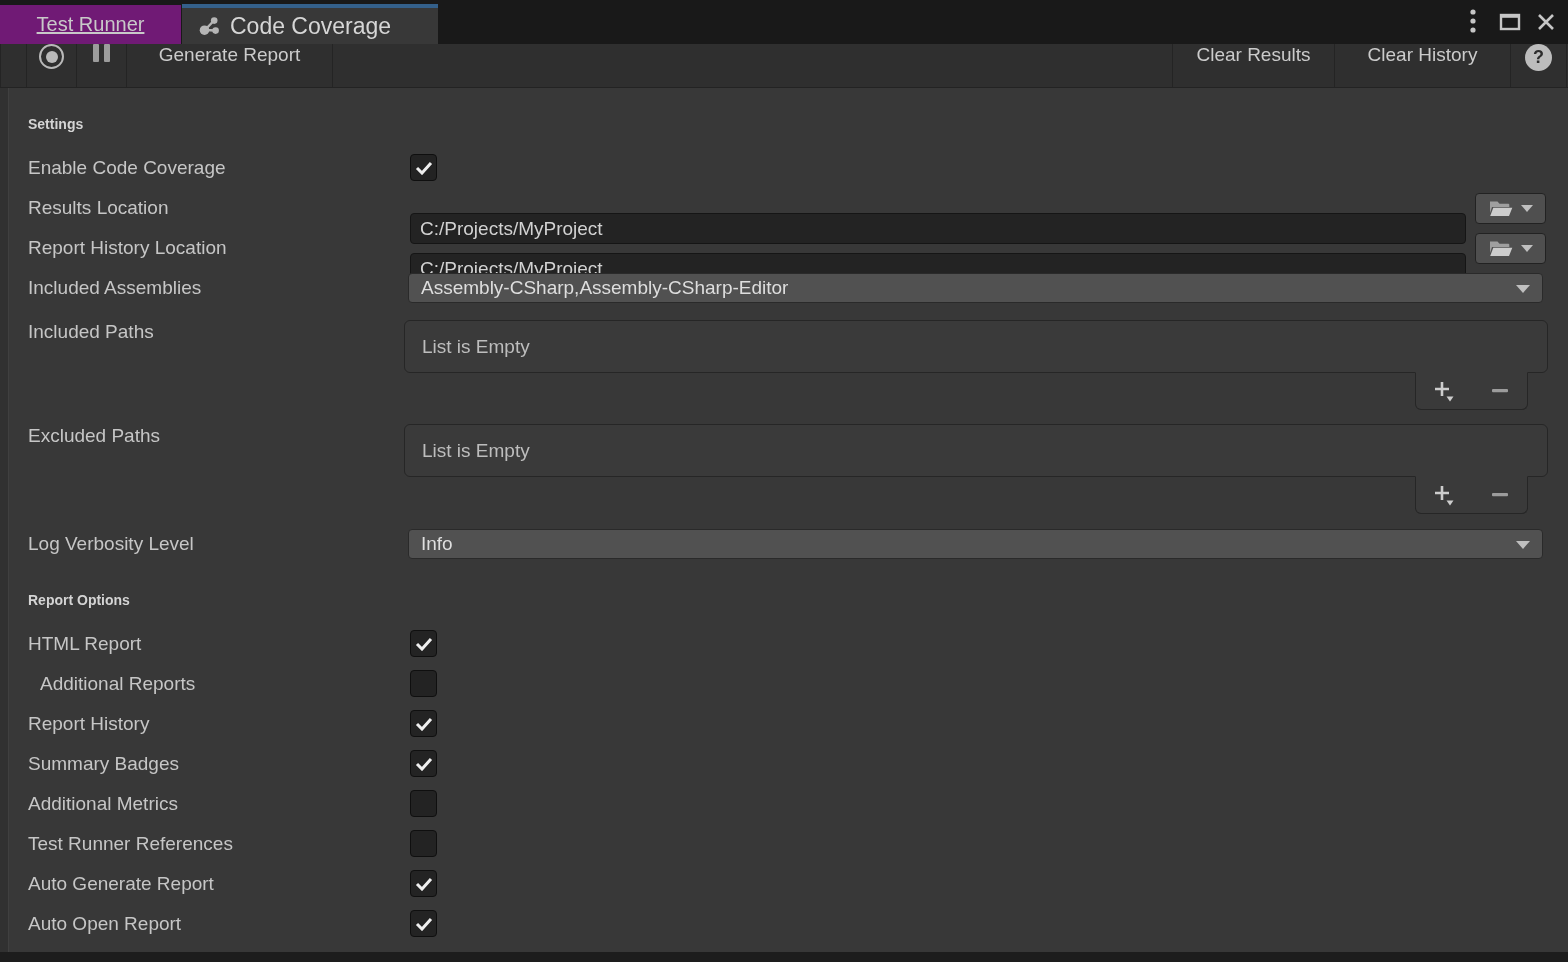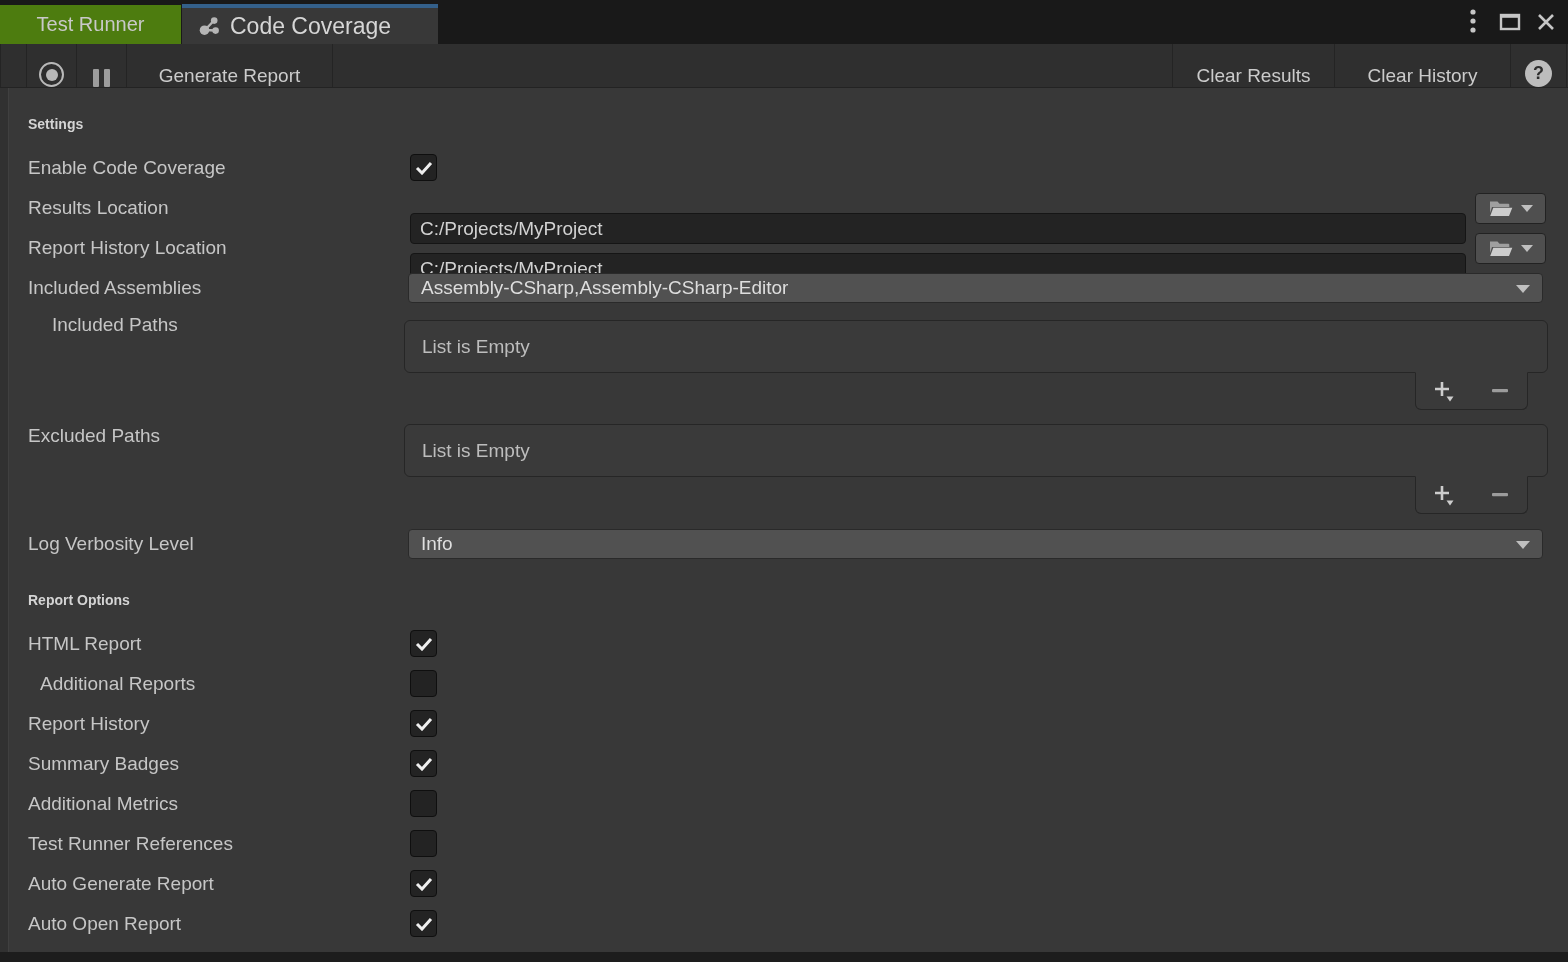--- a/index.html
+++ b/index.html
@@ -5,31 +5,31 @@
   * { margin:0; padding:0; box-sizing:border-box; }
   html,body { background:#191919; }
   .window {
     position:relative; width:1568px; height:962px; overflow:hidden;
     background:#383838; font-family:"Liberation Sans", sans-serif;
     color:#c9c9c9; -webkit-font-smoothing:antialiased;
   }
   
   .tabbar { position:absolute; left:0; top:0; width:100%; height:44px; background:#191919; }
   .tab { position:absolute; display:flex; align-items:center; cursor:default; }
-  .tab-inactive { left:0; top:5px; width:181px; height:39px; background:#4d7c0f;
-                  justify-content:center; font-size:20px; color:#c9c9c9; }
+  .tab-inactive { left:0; top:5px; width:181px; height:39px; background:#701a75;
+                  justify-content:center; font-size:20px; color:#c9c9c9;text-decoration:underline; }
   .tab-active { left:182px; top:4px; width:256px; height:40px; background:#383838;
                 border-top:4px solid #34608a; padding-left:16px; font-size:23px; color:#d6d6d6; }
   .tab-active .tab-icon { margin-right:9px; display:flex; }
   .winctl { position:absolute; top:0; height:44px; display:flex; align-items:center; justify-content:center; width:32px; }
   .winctl svg { display:block; }
   
   .toolbar { position:absolute; left:0; top:44px; width:100%; height:44px; background:#2f2f2f;
              border-bottom:1px solid #232323; }
-  .tseg { position:absolute; top:0; height:43px; display:flex; align-items:flex-end; justify-content:center;
+  .tseg { position:absolute; top:0; height:43px; display:flex; align-items:flex-start; justify-content:center;
           border-left:1px solid #242424; font-size:19px; color:#cbcbcb; }
   .tseg.endcap { border-right:1px solid #242424; }
   
   .rec-ring { width:25px; height:25px; border:2.5px solid #b9b9b9; border-radius:50%;
               display:flex; align-items:center; justify-content:center; }
   .rec-dot { width:12px; height:12px; border-radius:50%; background:#b9b9b9; }
   .pause-bars { display:flex; gap:5px; }
   .pause-bars i { display:block; width:6px; height:18px; background:#9c9c9c; border-radius:1px; }
   .help-circle { width:27px; height:27px; border-radius:50%; background:#bdbdbd; color:#2d2d2d;
                  font-weight:bold; font-size:18px; display:flex; align-items:center; justify-content:center; }
@@ -160,21 +160,21 @@
     </svg>
     <span class="caret" style="border-left-width:6px;border-right-width:6px;border-top-width:7px;"></span>
   </div>
 
   <div class="abs lbl" style="left:28px;top:277px;">Included Assemblies</div>
   <div class="dropdown" style="left:408px;top:273px;width:1135px;">
     <span>Assembly-CSharp,Assembly-CSharp-Editor</span>
     <span class="caret"></span>
   </div>
 
-  <div class="abs lbl" style="left:28px;top:314px;margin-left:24px;">Included Paths</div>
+  <div class="abs lbl" style="left:28px;top:321px;">Included Paths</div>
   <div class="listbox" style="left:404px;top:320px;width:1144px;height:53px;">
     <span>List is Empty</span>
   </div>
   <div class="listfooter" style="left:1415px;top:372px;">
     <span class="lf-btn">
       <svg width="22" height="22" viewBox="0 0 22 22">
         <path d="M9 2 v14 M2 9 h14" stroke="#cdcdcd" stroke-width="2.6" fill="none"></path>
         <path d="M13.5 16.5 h7 l-3.5 5 z" fill="#cdcdcd"></path>
       </svg>
     </span>

